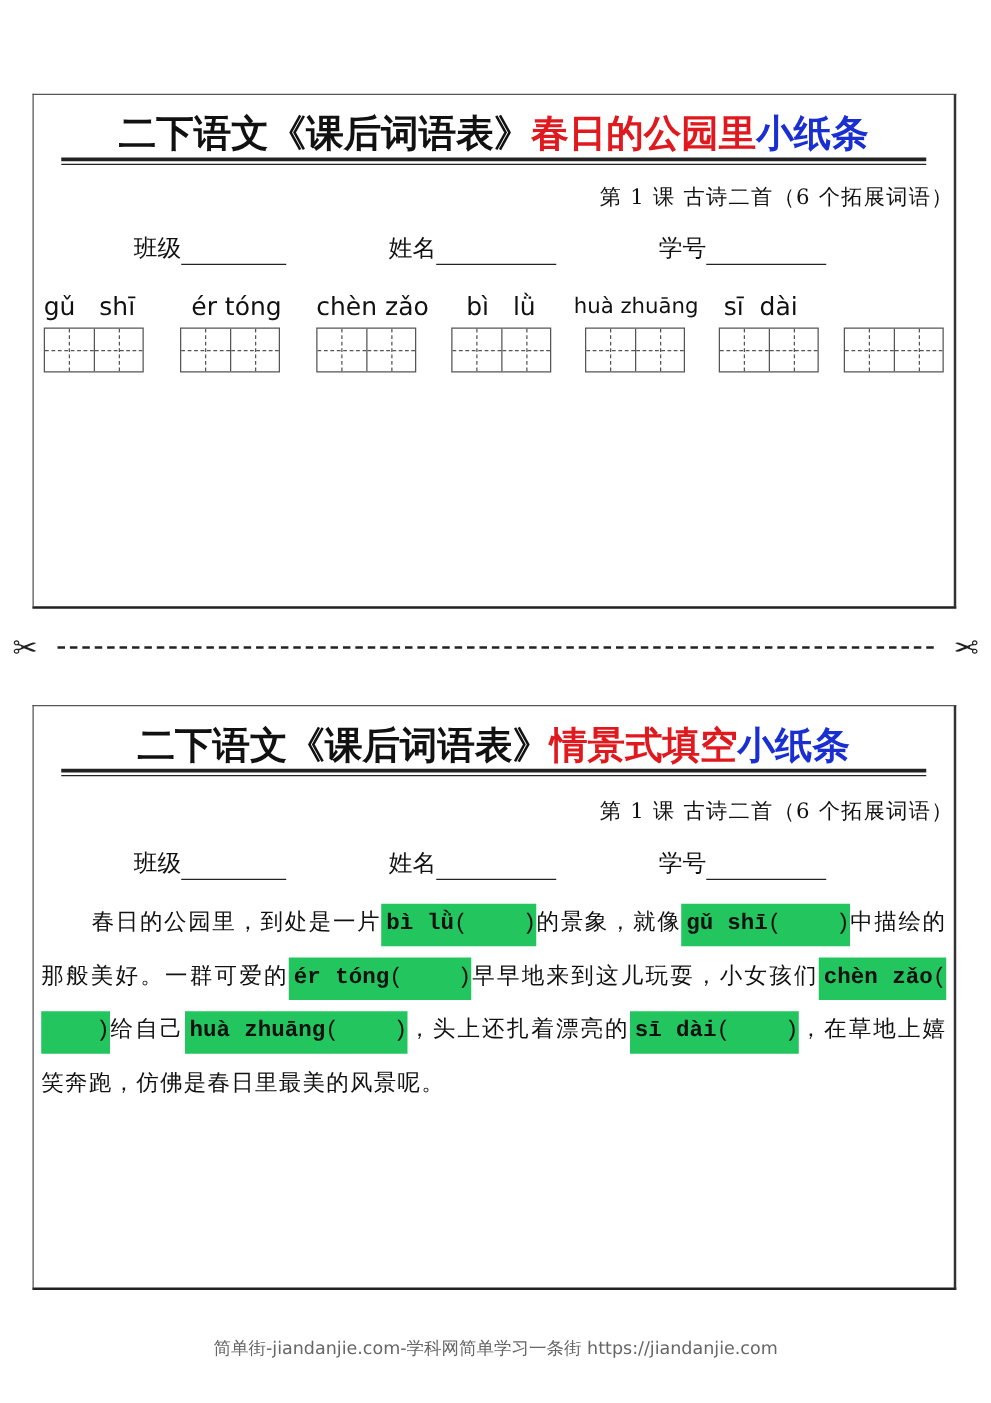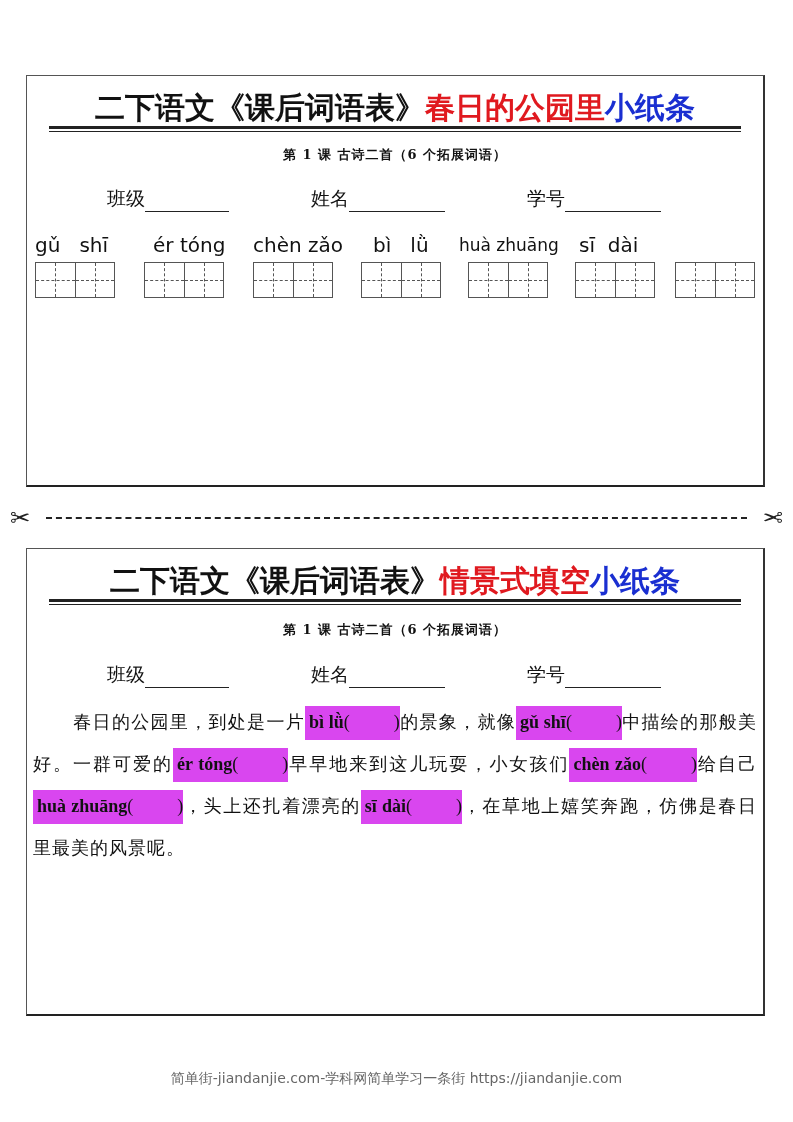--- a/index.html
+++ b/index.html
@@ -7,37 +7,37 @@
     width: 793px; height: 1122px; background: #ffffff; position: relative;
     font-family: "DejaVu Serif", "Liberation Serif", serif; color: #111;
     overflow: hidden;
   }
   .card {
     position: absolute; left: 26px; width: 739px;
     border: 1px solid #555; border-right: 2px solid #333; border-bottom: 2px solid #222;
     box-sizing: border-box; background: #fff;
   }
   #card1 { top: 75px; height: 412px; }
-  #card2 { top: 548px; height: 468px; }
+  #card2 { top: 564px; height: 468px; }
 
   .title-wrap { position: absolute; left: 22px; right: 22px; top: 12px; height: 44px; text-align: center; }
   .title {
     font-family: "DejaVu Sans", "Liberation Sans", sans-serif; font-weight: bold;
     font-size: 30px; letter-spacing: 0px; white-space: nowrap; line-height: 40px;
   }
   .title .black { color: #111; }
   .title .red { color: #e0191f; }
   .title .blue { color: #1a2fd1; text-align: right; }
   .title-rule {
     position: absolute; left: 0; right: 0; top: 38px; height: 6px;
     border-top: 3px solid #222; border-bottom: 1px solid #222; box-sizing: border-box;
   }
   .subtitle {
-    position: absolute; left: 0; right: 0; text-align: center;
-    font-size: 13px; font-weight: bold; letter-spacing: 1px;
+    position: absolute; left: 0; right: 0; text-align: right;
+    font-size: 17px; font-weight: normal; letter-spacing: 1px;
   }
   .info-row { position: absolute; left: 0; right: 0; font-size: 19px; }
   .info-item { position: absolute; white-space: nowrap; font-family: Liberation Mono, monospace; }
   .info-line { display: inline-block; border-bottom: 1px solid #222; height: 22px; vertical-align: bottom; }
 
   .pinyin-row { position: absolute; top: 157px; left: 8px; font-family: "DejaVu Sans", "Liberation Sans", sans-serif; font-size: 20px; }
   .py { position: absolute; white-space: nowrap; }
   .grid-box {
     position: absolute; top: 186px; height: 36px; width: 80px; display: flex;
     border: 1px solid #555; box-sizing: border-box;
@@ -52,21 +52,21 @@
   .scis { position: absolute; top: 0; width: 30px; height: 26px; font-size: 24px; line-height: 26px; color: #222; font-family: "DejaVu Sans", sans-serif; }
   .scis.left { left: 0; }
   .scis.right { right: 0; transform: scaleX(-1); }
 
   .para {
     position: absolute; left: 6px; right: 6px; top: 152px;
     font-size: 18px; line-height: 41px; letter-spacing: 1px; text-align: justify;
   }
   .para .indent { display: inline-block; width: 40px; }
   .blank {
-    background: #d946ef; font-family: Liberation Serif, serif;
+    background: #22c55e; font-family: Liberation Mono, monospace;
     font-weight: bold; padding: 6px 0px 8px 4px; color: #111; letter-spacing: 0; margin-top: 44px;
   }
   .blank .paren { font-weight: normal; }
   .blank .gap { display: inline-block; width: 44px; }
 
   .footer {
     position: absolute; left: 0; right: 0; top: 1070px; text-align: center;
     font-family: "DejaVu Sans", "Liberation Sans", sans-serif; font-size: 14px; color: #666;
   }
 </style>

